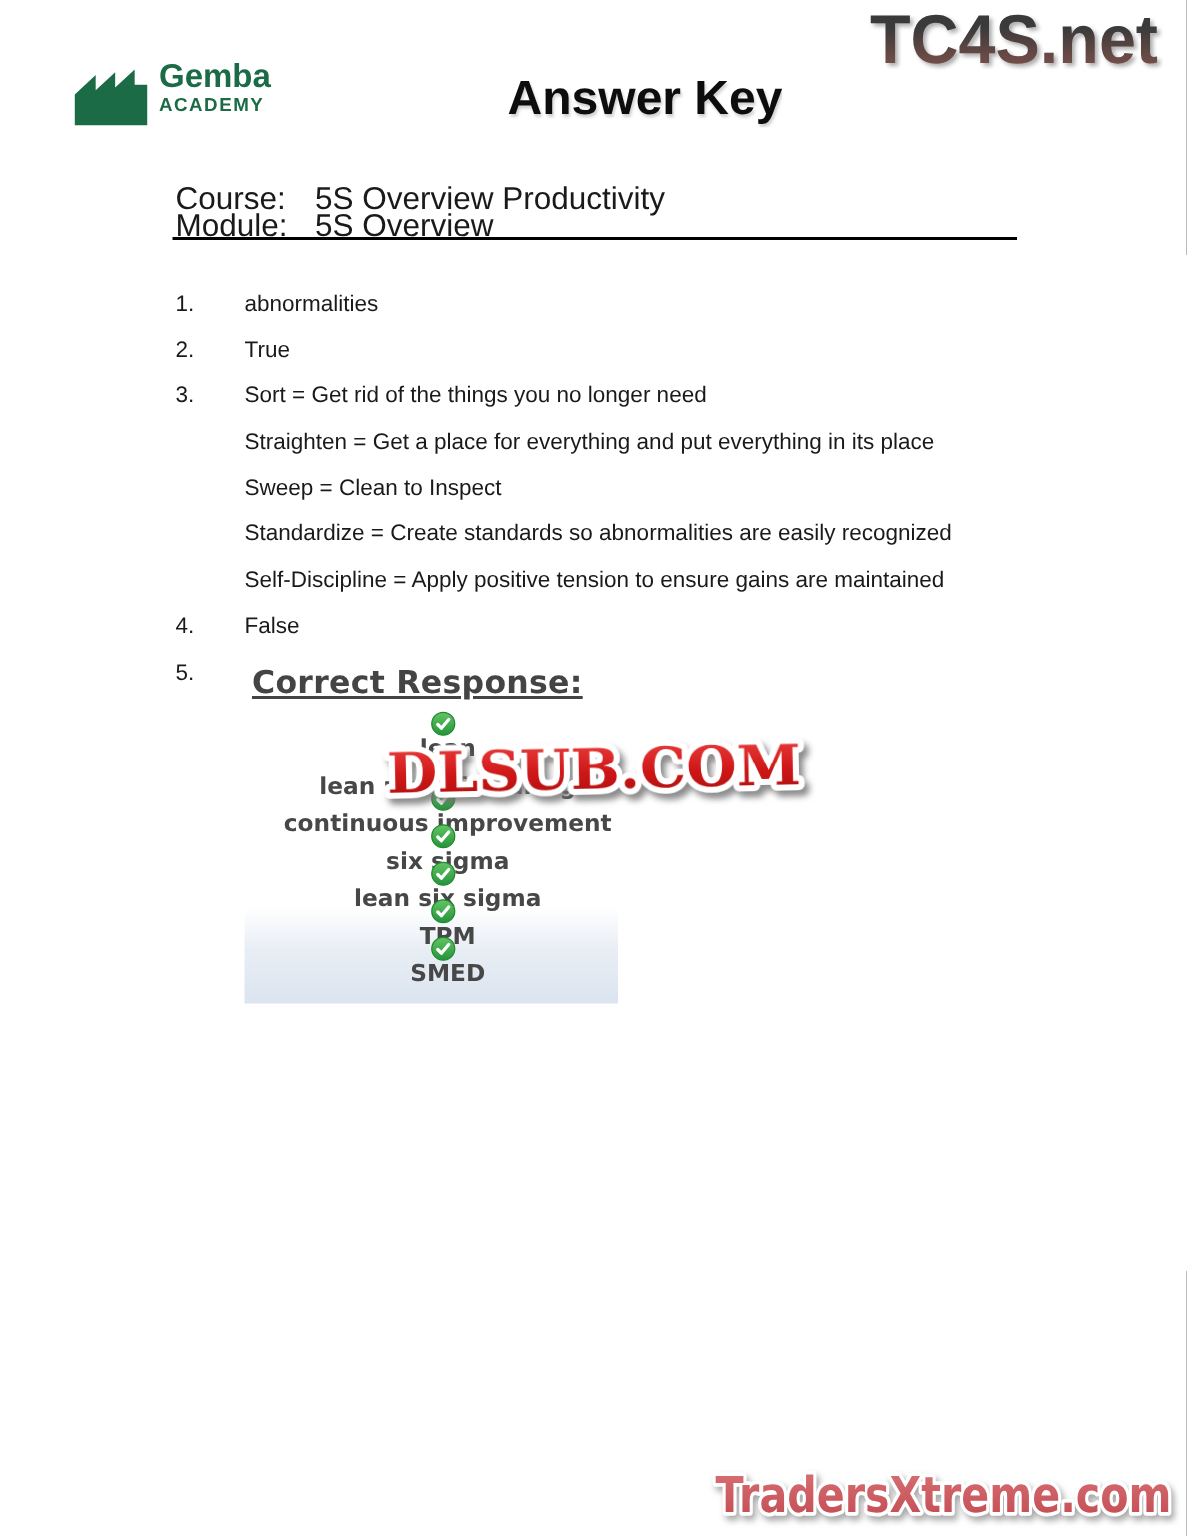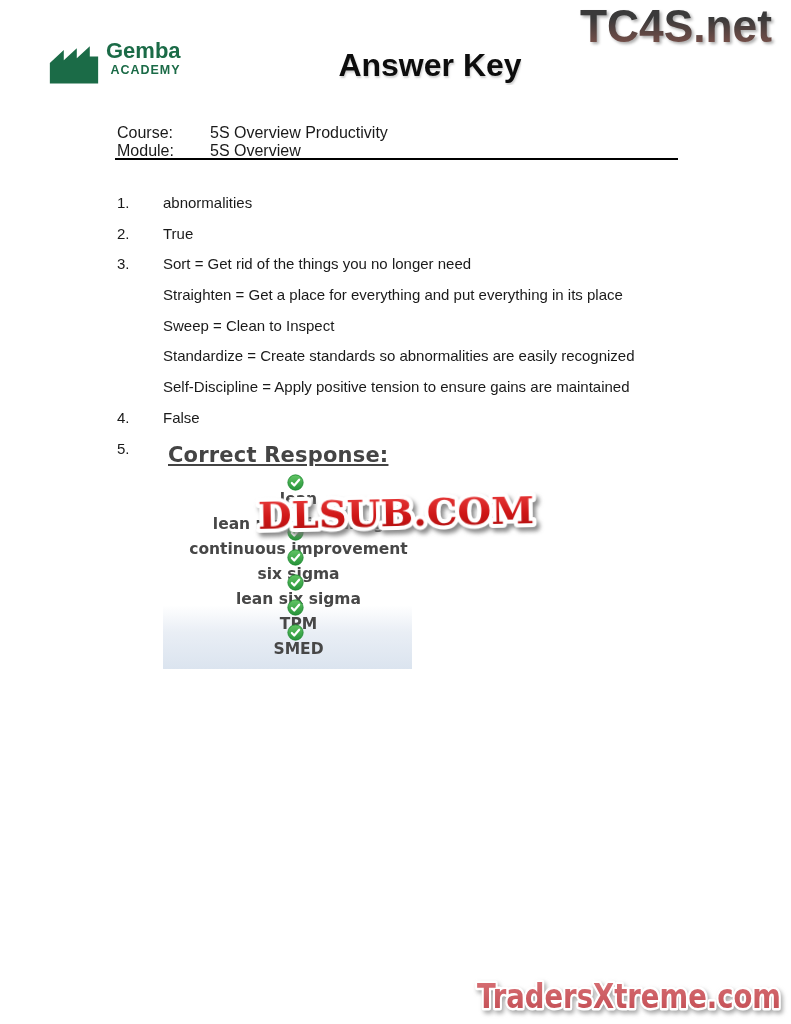--- a/index.html
+++ b/index.html
@@ -12,35 +12,35 @@
     overflow:hidden;
     font-family:"Liberation Sans", sans-serif;
     color:#1a1a1a;
   }
 
   
   .logo { position:absolute; left:48px; top:40px; display:flex; align-items:flex-start; }
   .logo svg { display:block; }
   .logo-text { margin-left:6px; line-height:1; }
   .logo-name { font-size:22px; font-weight:bold; color:#1b6b47; letter-spacing:0; }
-  .logo-sub  { font-size:12.5px; font-weight:bold; color:#1b6b47; letter-spacing:1px; margin-top:2px;text-align:right; }
+  .logo-sub  { font-size:12.5px; font-weight:bold; color:#1b6b47; letter-spacing:1px; margin-top:2px; }
 
   .title {
     position:absolute; left:430px; top:47px; transform:translateX(-50%);
     font-size:32px; font-weight:bold; color:#0d0d0d;
     white-space:nowrap; height:38px; overflow:hidden;
     text-shadow:1px 2px 2px rgba(120,120,120,0.35);
   }
 
   .wm-topright { position:absolute; right:16px; top:0; }
   .wm-center   { position:absolute; left:248px; top:481px; transform:rotate(-1.2deg); }
   .wm-bottom   { position:absolute; left:468px; top:970px; }
 
   
-  .meta { position:absolute; left:117px; top:124px; font-size:16px; line-height:18px; }
+  .meta { position:absolute; left:117px; top:124px; font-size:21px; line-height:18px; }
   .meta-row { display:flex; }
   .meta-label { width:93px; }
   .meta-rule { position:absolute; left:115px; top:158px; width:563px; height:2px; background:#000; }
 
   
   .answers { position:absolute; left:117px; top:195px; width:620px; font-size:15px; }
   .arow { display:flex; height:16px; margin-bottom:14.7px; line-height:16px; }
   .arow .num { width:46px; flex:0 0 46px; }
 
   .arow5 { display:flex; margin-top:10px; }

